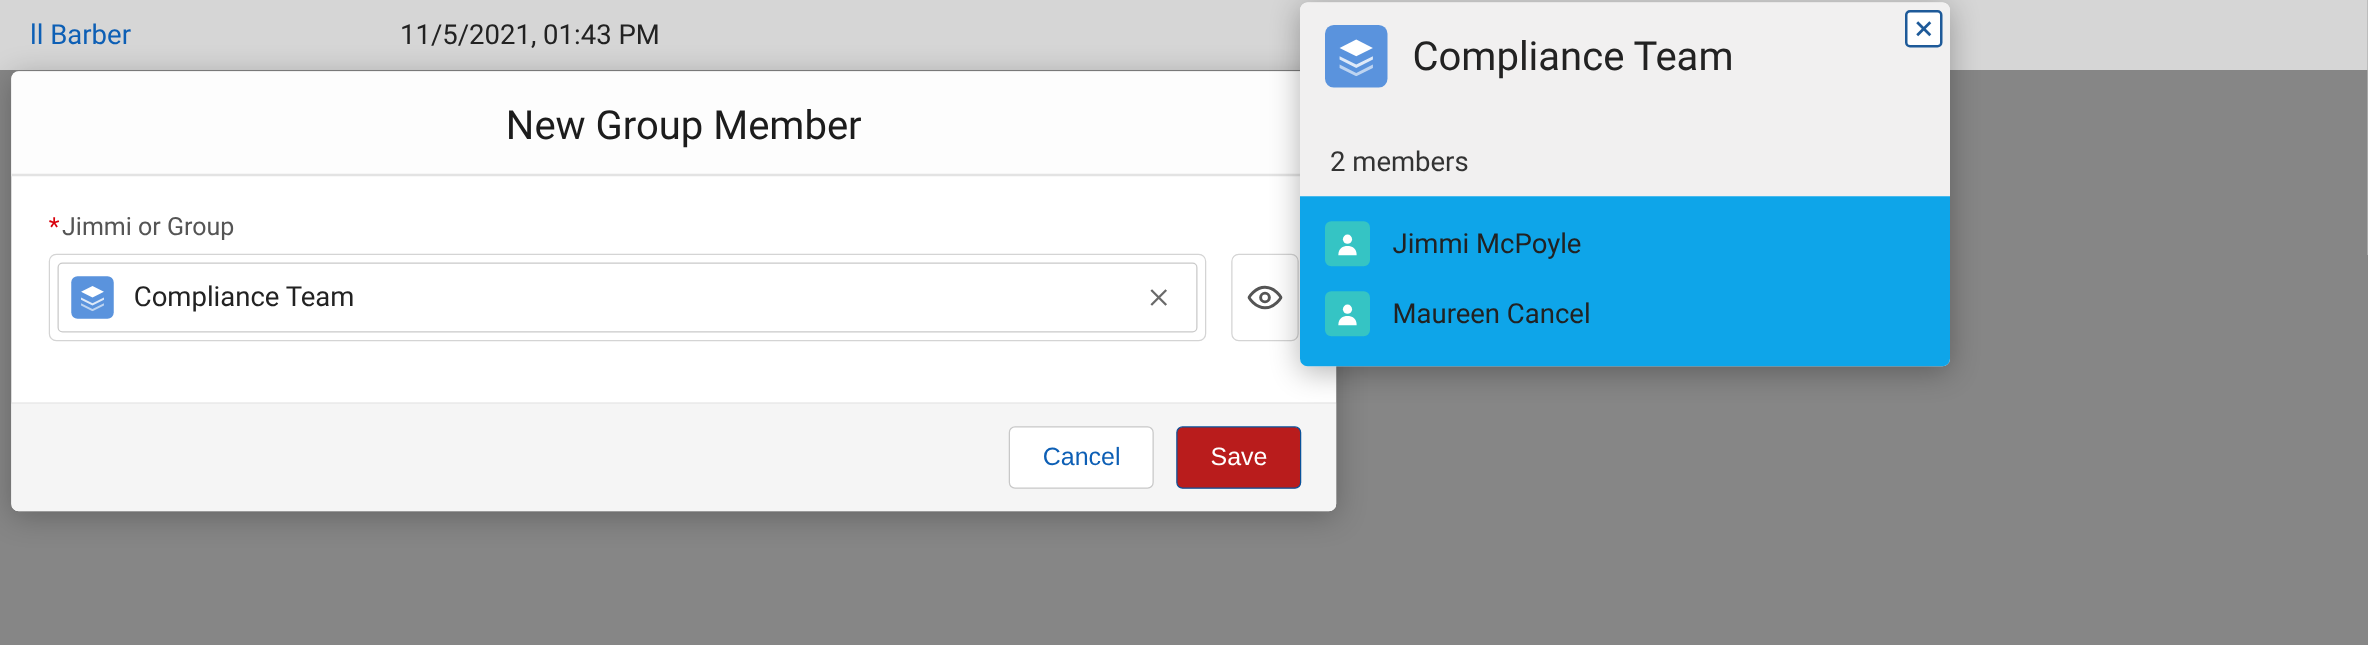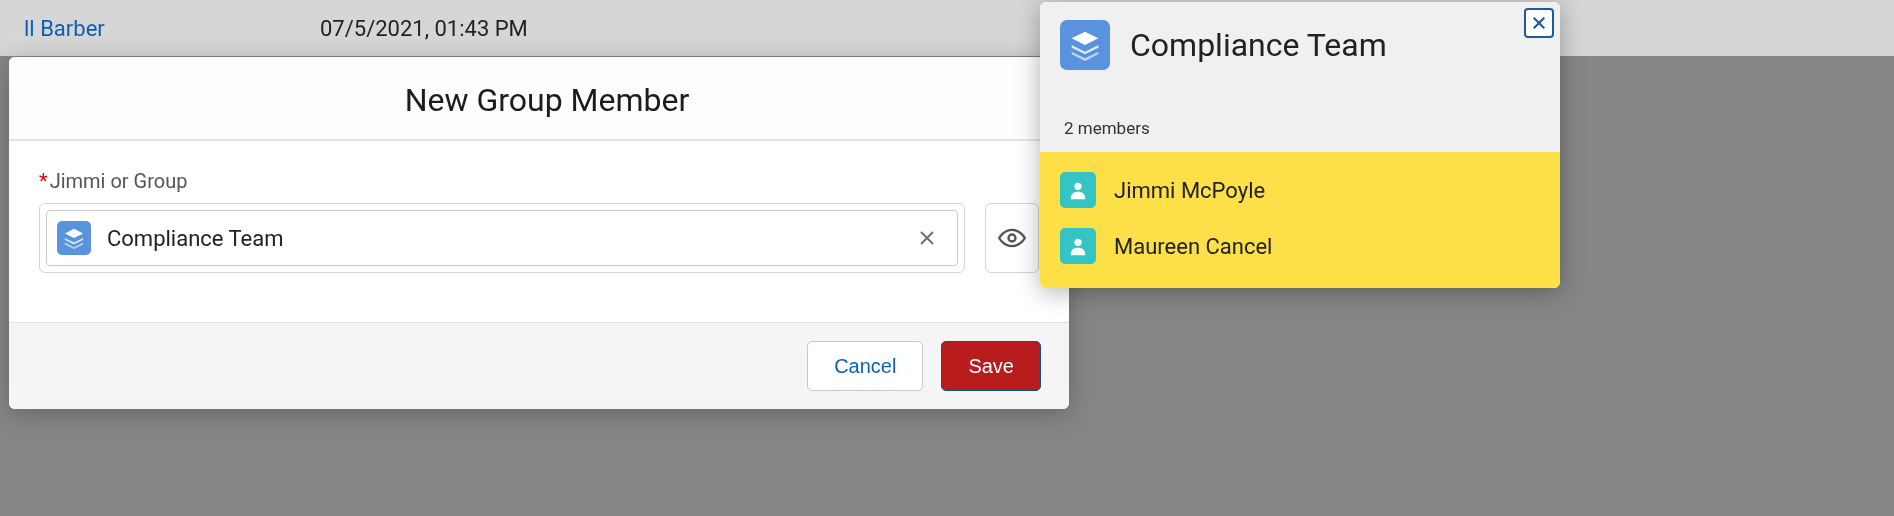--- a/index.html
+++ b/index.html
@@ -229,27 +229,27 @@
       display: flex;
       align-items: center;
       justify-content: center;
     }
     .popover-title {
       font-size: 32px;
       font-weight: 400;
       color: #222;
     }
     .popover-subtitle {
-      font-size: 17px;
+      font-size: 22px;
       color: #333;
       padding-left: 4px;
       margin-top: 48px;
     }
     .popover-body {
-      background: #fde047;
+      background: #0ea5e9;
       padding: 10px 16px 14px 16px;
       border-radius: 0 0 6px 6px;
     }
     .member-row {
       display: flex;
       align-items: center;
       gap: 18px;
       padding: 10px 4px;
     }
     .member-avatar {
@@ -284,21 +284,21 @@
       width: 28px;
       height: 28px;
     }
   </style>
 </head>
 <body>
 
 <div class="bg-layer">
   <div class="bg-row">
     <div class="cell-link">ll Barber</div>
-    <div class="cell-date">07/5/2021, 01:43 PM</div>
+    <div class="cell-date">11/5/2021, 01:43 PM</div>
   </div>
   <div class="bg-below"></div>
 </div>
 
 <div class="modal">
   <div class="modal-header">
     <h2>New Group Member</h2>
   </div>
   <div class="modal-body">
     <div class="field-label">

